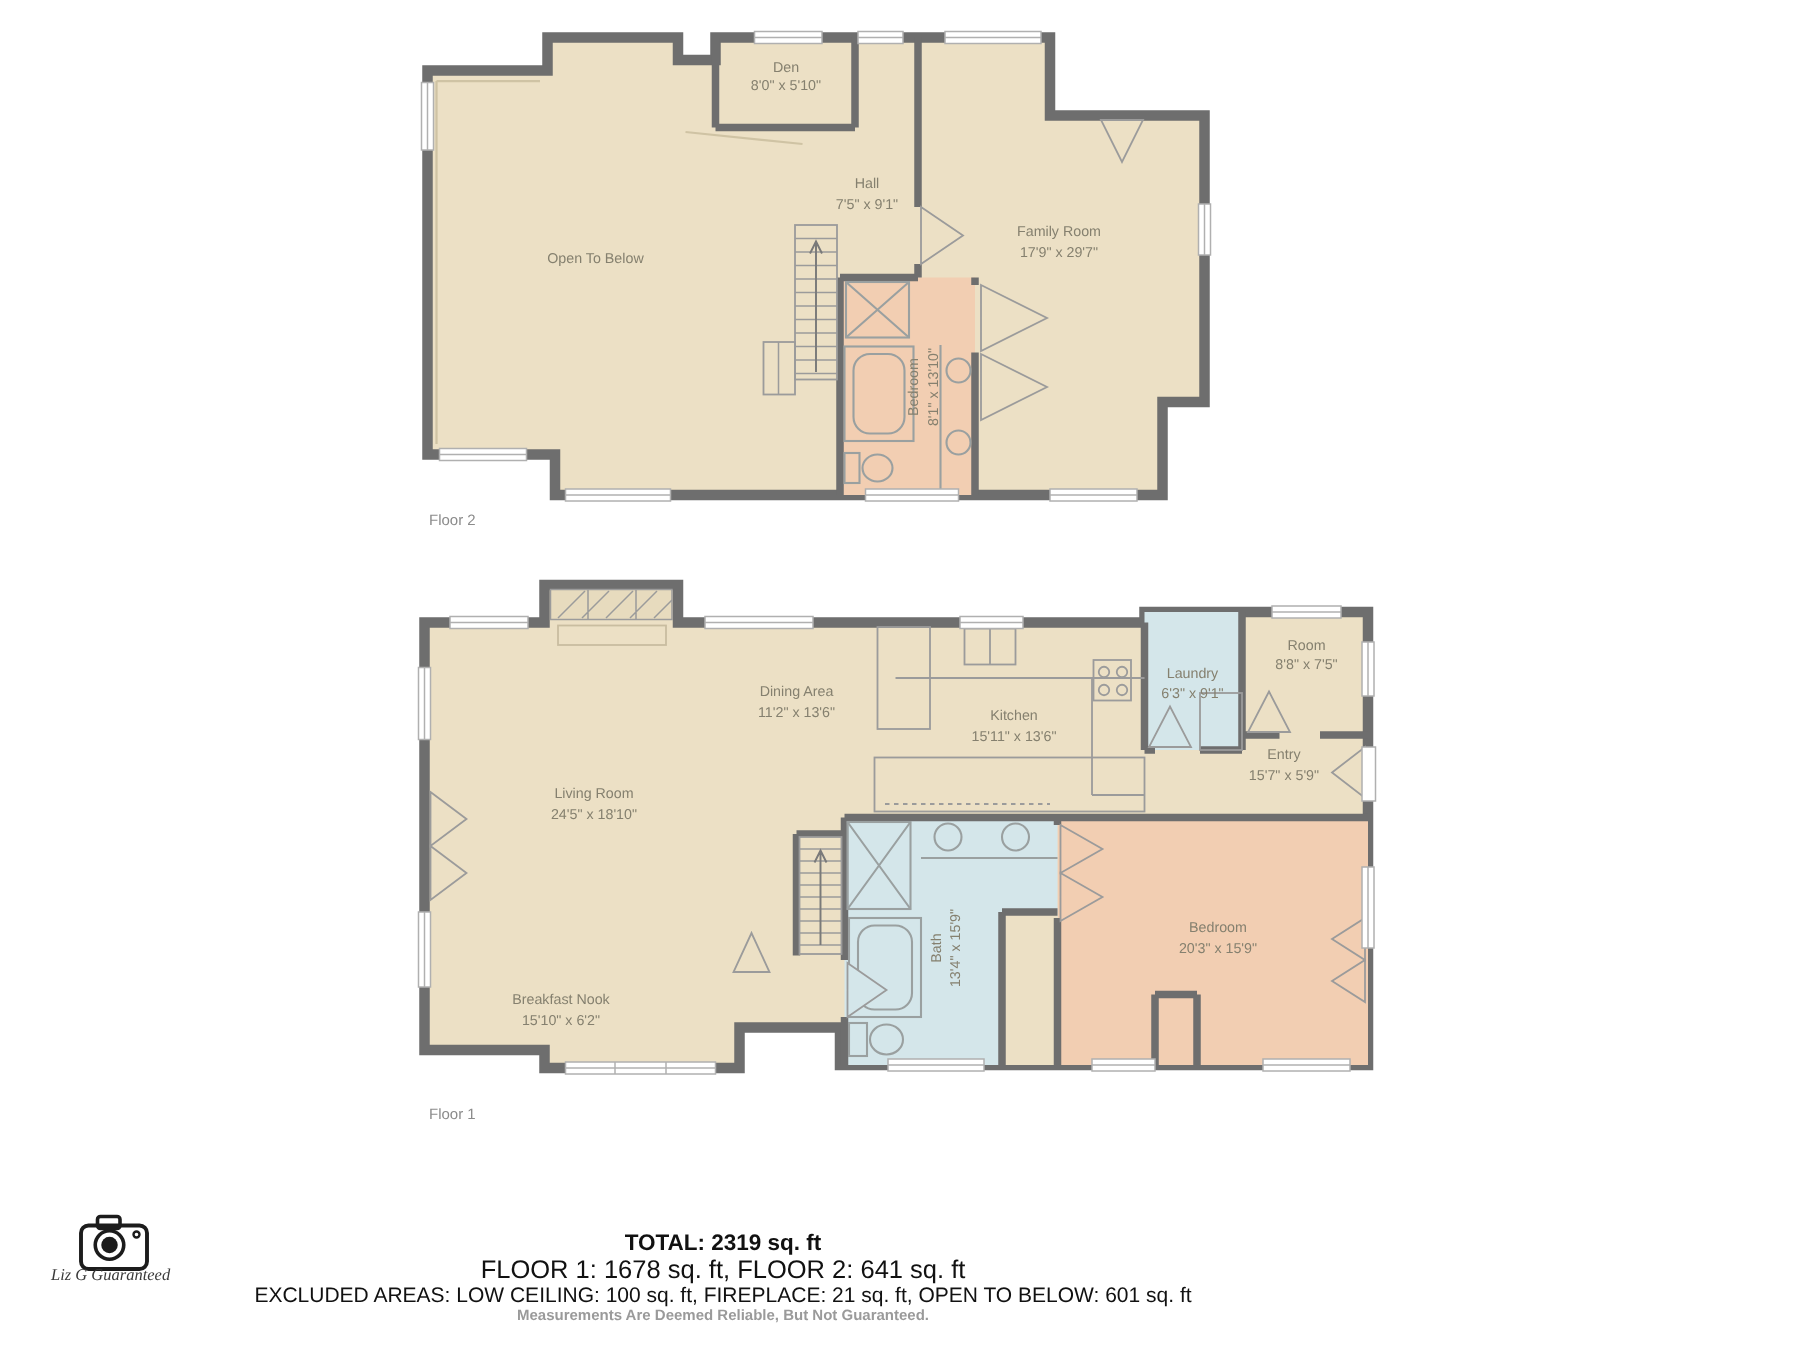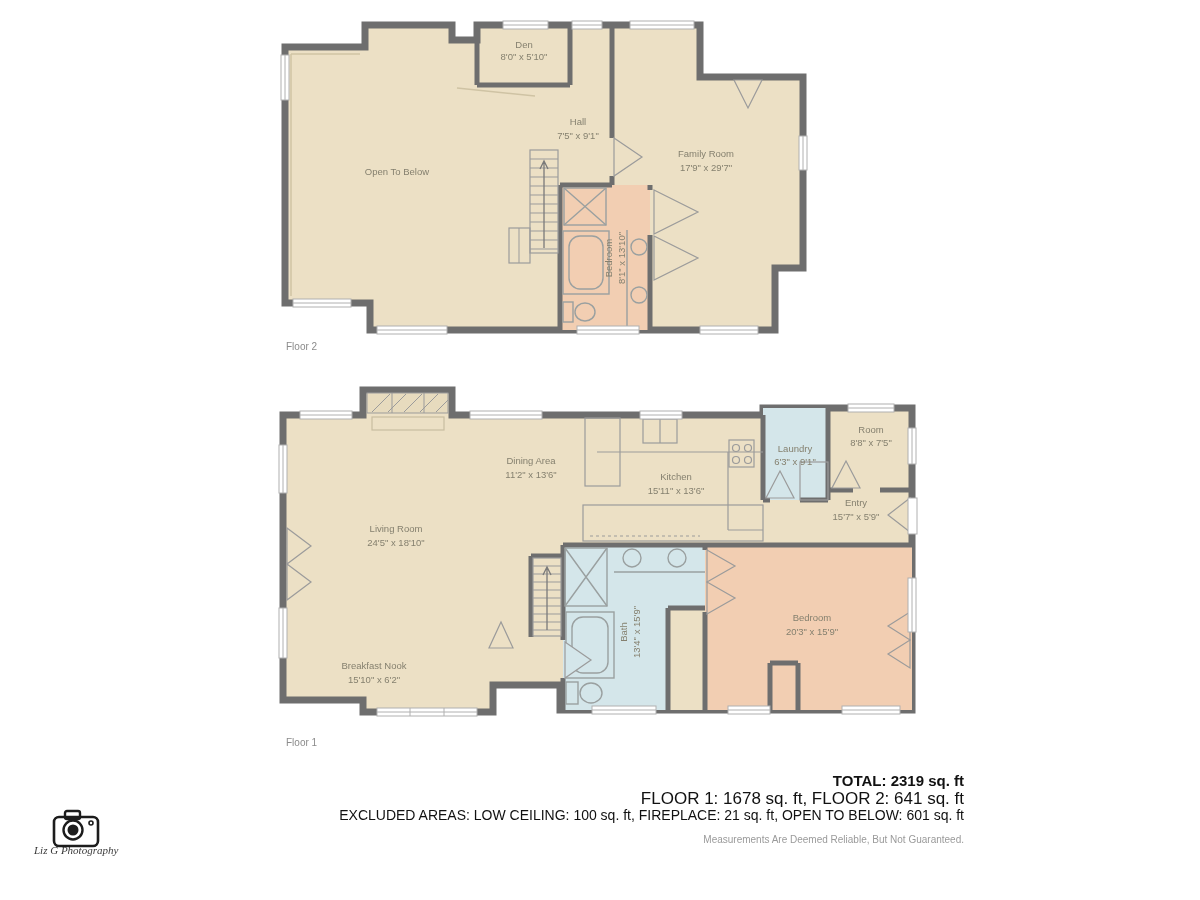--- a/index.html
+++ b/index.html
@@ -2,25 +2,25 @@
 <html><head>
 <meta charset="utf-8">
 <style>
   html,body{margin:0;padding:0;background:#ffffff;}
   #page{position:relative;width:1200px;height:900px;background:#ffffff;overflow:hidden;
         font-family:"Liberation Sans",sans-serif;}
   svg text{font-family:"Liberation Sans",sans-serif;fill:#85806f;}
   .room-name{font-size:9.5px;}
   .room-dims{font-size:9.5px;}
   .floor-caption{font-size:10px;fill:#8b8b8b;}
-  #footer{position:absolute;left:0;top:772px;width:964px;text-align:right;color:#111;}
+  #footer{position:absolute;left:0;top:820px;width:964px;text-align:center;color:#111;}
   #footer .total{font-size:15px;font-weight:bold;line-height:18px;}
   #footer .floors{font-size:17px;line-height:17px;}
   #footer .excluded{font-size:14px;line-height:17px;}
-  #footer .disclaimer{font-size:10px;color:#9a9a9a;margin-top:10px;}
+  #footer .disclaimer{font-size:10px;color:#9a9a9a;font-weight:bold;}
   #watermark{position:absolute;left:6px;top:806px;width:210px;height:80px;}
   #wm-camera{position:absolute;left:42px;top:2px;}
   #wm-studio{position:absolute;left:28px;top:38px;font-size:11px;font-style:italic;
              font-family:"Liberation Serif",serif;color:#3a3a3a;white-space:nowrap;}
   #wm-copy{position:absolute;left:2px;top:36px;font-size:28px;letter-spacing:1px;
            font-family:"Liberation Serif",serif;color:#2b2b2b;white-space:nowrap;}
 </style>
 </head>
 <body>
 
@@ -240,16 +240,16 @@
 
 
 <div id="watermark">
   <svg id="wm-camera" width="56" height="42" viewBox="0 0 56 42">
     <rect x="6" y="9" width="44" height="29" rx="5" fill="none" stroke="#1c1c1c" stroke-width="2.6"></rect>
     <rect x="17" y="3" width="15" height="8" rx="2" fill="none" stroke="#1c1c1c" stroke-width="2.4"></rect>
     <circle cx="25" cy="22" r="9.5" fill="none" stroke="#1c1c1c" stroke-width="2.4"></circle>
     <circle cx="25" cy="22" r="5.5" fill="#1c1c1c"></circle>
     <circle cx="43" cy="15" r="2" fill="none" stroke="#1c1c1c" stroke-width="1.6"></circle>
   </svg>
-  <div id="wm-studio">Liz G Photography</div>
+  <div id="wm-studio">Liz G Guaranteed</div>
 </div>
 
 </div>
 
 </body></html>

